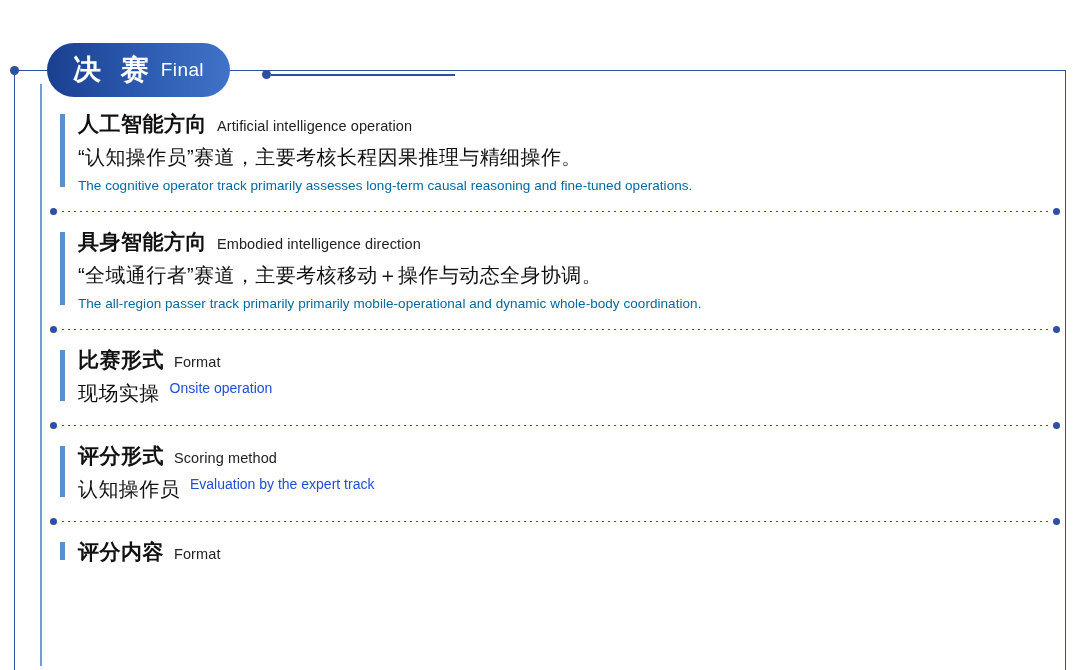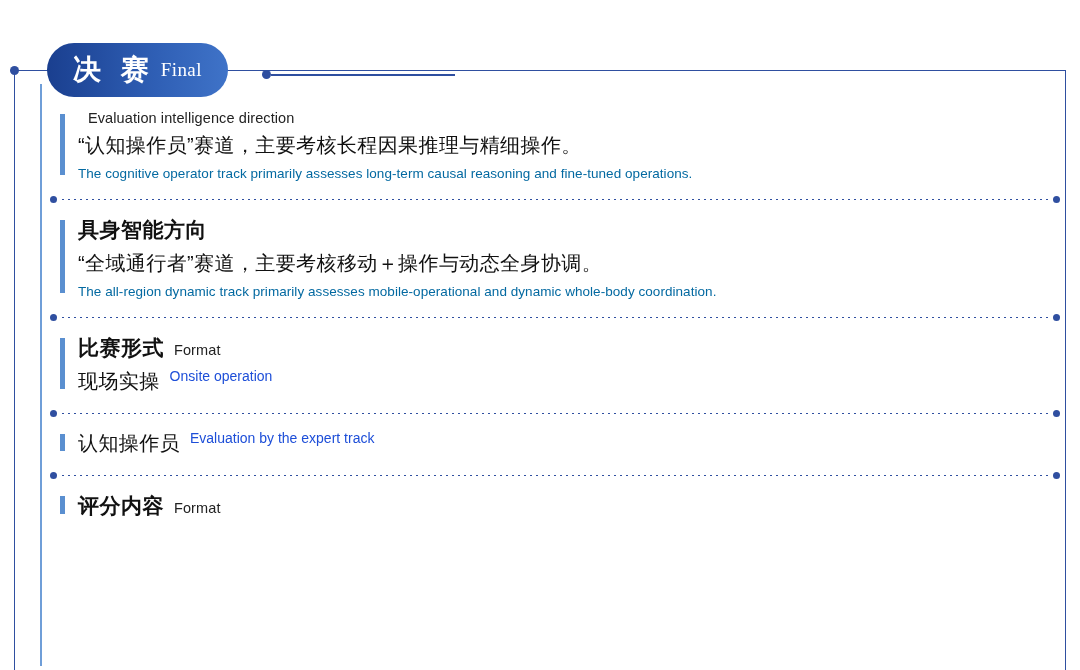--- a/index.html
+++ b/index.html
@@ -93,21 +93,20 @@
   .title-cn {
     font-size: 28px;
     font-weight: bold;
     letter-spacing: 6px;
     margin-right: 6px;
   }
   .title-en {
     font-size: 19px;
     font-weight: normal;
     letter-spacing: 0.4px;
-    font-family: Liberation Serif, serif;
   }
 
   
   .pill-line {
     position: absolute;
     left: 271px;
     top: 34px;
     width: 184px;
     height: 2px;
     background: #2f4fa0;
@@ -226,59 +225,65 @@
     <span class="title-en">Final</span>
   </div>
   <div class="pill-line-dot"></div>
   <div class="pill-line"></div>
 
   <div class="blocks">
 
     <div class="block">
       <div class="block-bar"></div>
       <div class="head-row">
-        <span class="head-en">Evaluation intelligence direction</span>
+        <span class="head-cn">人工智能方向</span>
+        <span class="head-en">Artificial intelligence operation</span>
       </div>
       <div class="sub-row">
         <span class="sub-cn">“认知操作员”赛道，主要考核长程因果推理与精细操作。</span>
       </div>
       <div class="desc-en">The cognitive operator track primarily assesses long-term causal reasoning and fine-tuned operations.</div>
     </div>
 
     <div class="sep"></div>
 
     <div class="block">
       <div class="block-bar"></div>
       <div class="head-row">
         <span class="head-cn">具身智能方向</span>
+        <span class="head-en">Embodied intelligence direction</span>
       </div>
       <div class="sub-row">
         <span class="sub-cn">“全域通行者”赛道，主要考核移动＋操作与动态全身协调。</span>
       </div>
-      <div class="desc-en">The all-region dynamic track primarily assesses mobile-operational and dynamic whole-body coordination.</div>
+      <div class="desc-en">The all-region passer track primarily primarily mobile-operational and dynamic whole-body coordination.</div>
     </div>
 
     <div class="sep"></div>
 
     <div class="block">
       <div class="block-bar"></div>
       <div class="head-row">
         <span class="head-cn">比赛形式</span>
         <span class="head-en">Format</span>
       </div>
       <div class="sub-row">
         <span class="sub-cn">现场实操</span>
         <span class="sub-en-inline">Onsite operation</span>
       </div>
     </div>
 
     <div class="sep"></div>
 
     <div class="block">
       <div class="block-bar"></div>
+      <div class="head-row">
+        <span class="head-cn">评分形式</span>
+        <span class="head-en">Scoring method</span>
+      </div>
       <div class="sub-row">
         <span class="sub-cn">认知操作员</span>
         <span class="sub-en-inline">Evaluation by the expert track</span>
       </div>
     </div>
 
     <div class="sep"></div>
 
     <div class="block">
       <div class="block-bar"></div>

